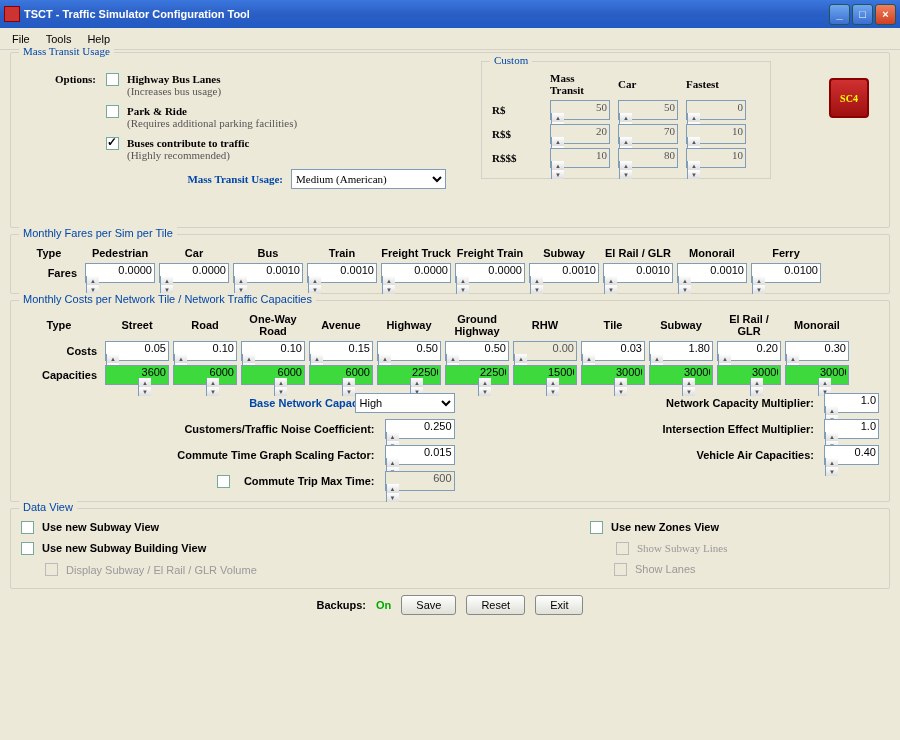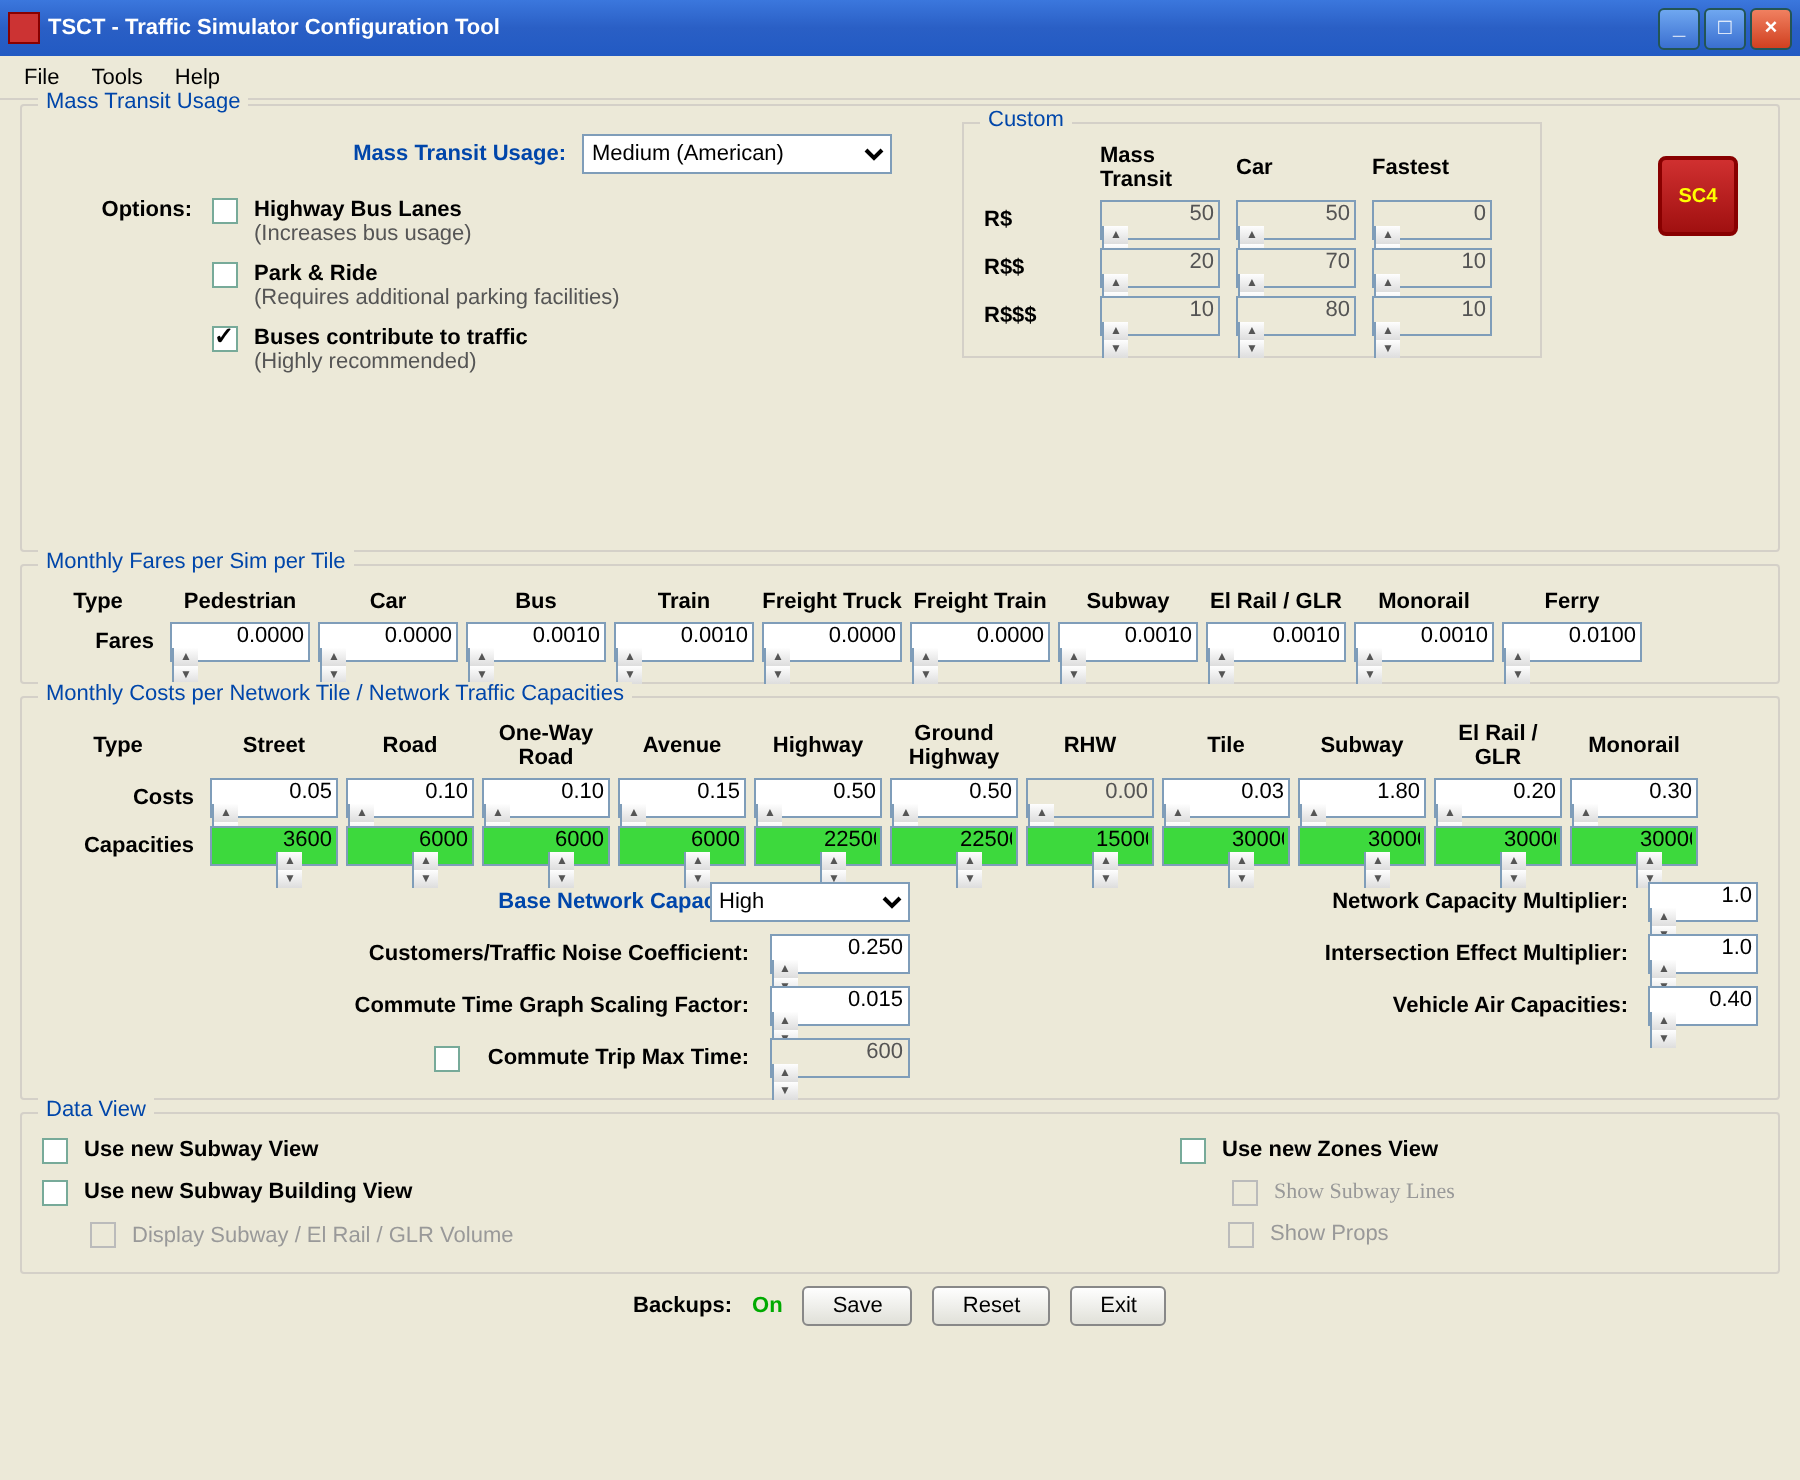--- a/index.html
+++ b/index.html
@@ -61,42 +61,42 @@
 </div>
 
 <div class="menubar">
   <div class="menubar-item">File</div>
   <div class="menubar-item">Tools</div>
   <div class="menubar-item">Help</div>
 </div>
 
 <div class="content">
 
-<div class="group" style="height:224px;position:relative;">
+<div class="group" style="height:176px;position:relative;font-family:Liberation Serif, serif;">
   <div class="group-title">Mass Transit Usage</div>
-  <div style="display:flex;align-items:center;margin-top:6px;">
-    <div class="bold-label" style="width:270px;padding-right:8px;">Mass Transit Usage:</div>
-    <select style="width:155px;"><option>Medium (American)</option></select>
-  </div>
   <div style="display:flex;margin-top:12px;">
     <div style="width:85px;font-weight:bold;text-align:right;padding-right:10px;">Options:</div>
     <div>
       <div class="cb-row">
             <div class="cb"></div>
             <div><b>Highway Bus Lanes</b><br><span class="sub">(Increases bus usage)</span></div>
           </div>
       <div class="cb-row" style="margin-top:8px;">
             <div class="cb"></div>
             <div><b>Park &amp; Ride</b><br><span class="sub">(Requires additional parking facilities)</span></div>
           </div>
       <div class="cb-row" style="margin-top:8px;">
             <div class="cb checked"></div>
             <div><b>Buses contribute to traffic</b><br><span class="sub">(Highly recommended)</span></div>
           </div>
     </div>
+  </div>
+  <div style="display:flex;align-items:center;margin-top:6px;">
+    <div class="bold-label" style="width:270px;padding-right:8px;">Mass Transit Usage:</div>
+    <select style="width:155px;"><option>Medium (American)</option></select>
   </div>
   <div class="custom-box">
     <div class="group-title">Custom</div>
     <div class="custom-grid">
       <div></div>
           <div class="hdr">Mass Transit</div>
           <div class="hdr">Car</div>
           <div class="hdr">Fastest</div>
       <div style="font-weight:bold;">R$</div>
       <div class="spinner disabled">
@@ -509,21 +509,21 @@
       <div class="cb-row">
             <div class="cb"></div>
             <b>Use new Zones View</b>
           </div>
       <div class="cb-row" style="margin-left:26px;font-family:Liberation Serif, serif;">
             <div class="cb disabled"></div>
             <span class="disabled-text">Show Subway Lines</span>
           </div>
       <div class="cb-row" style="margin-left:24px;">
             <div class="cb disabled"></div>
-            <span class="disabled-text">Show Props</span>
+            <span class="disabled-text">Show Lanes</span>
           </div>
     </div>
   </div>
 </div>
 
 <div class="button-row">
   <b>Backups:</b>
   <span class="backup-on">On</span>
   <button class="btn">Save</button>
   <button class="btn">Reset</button>

